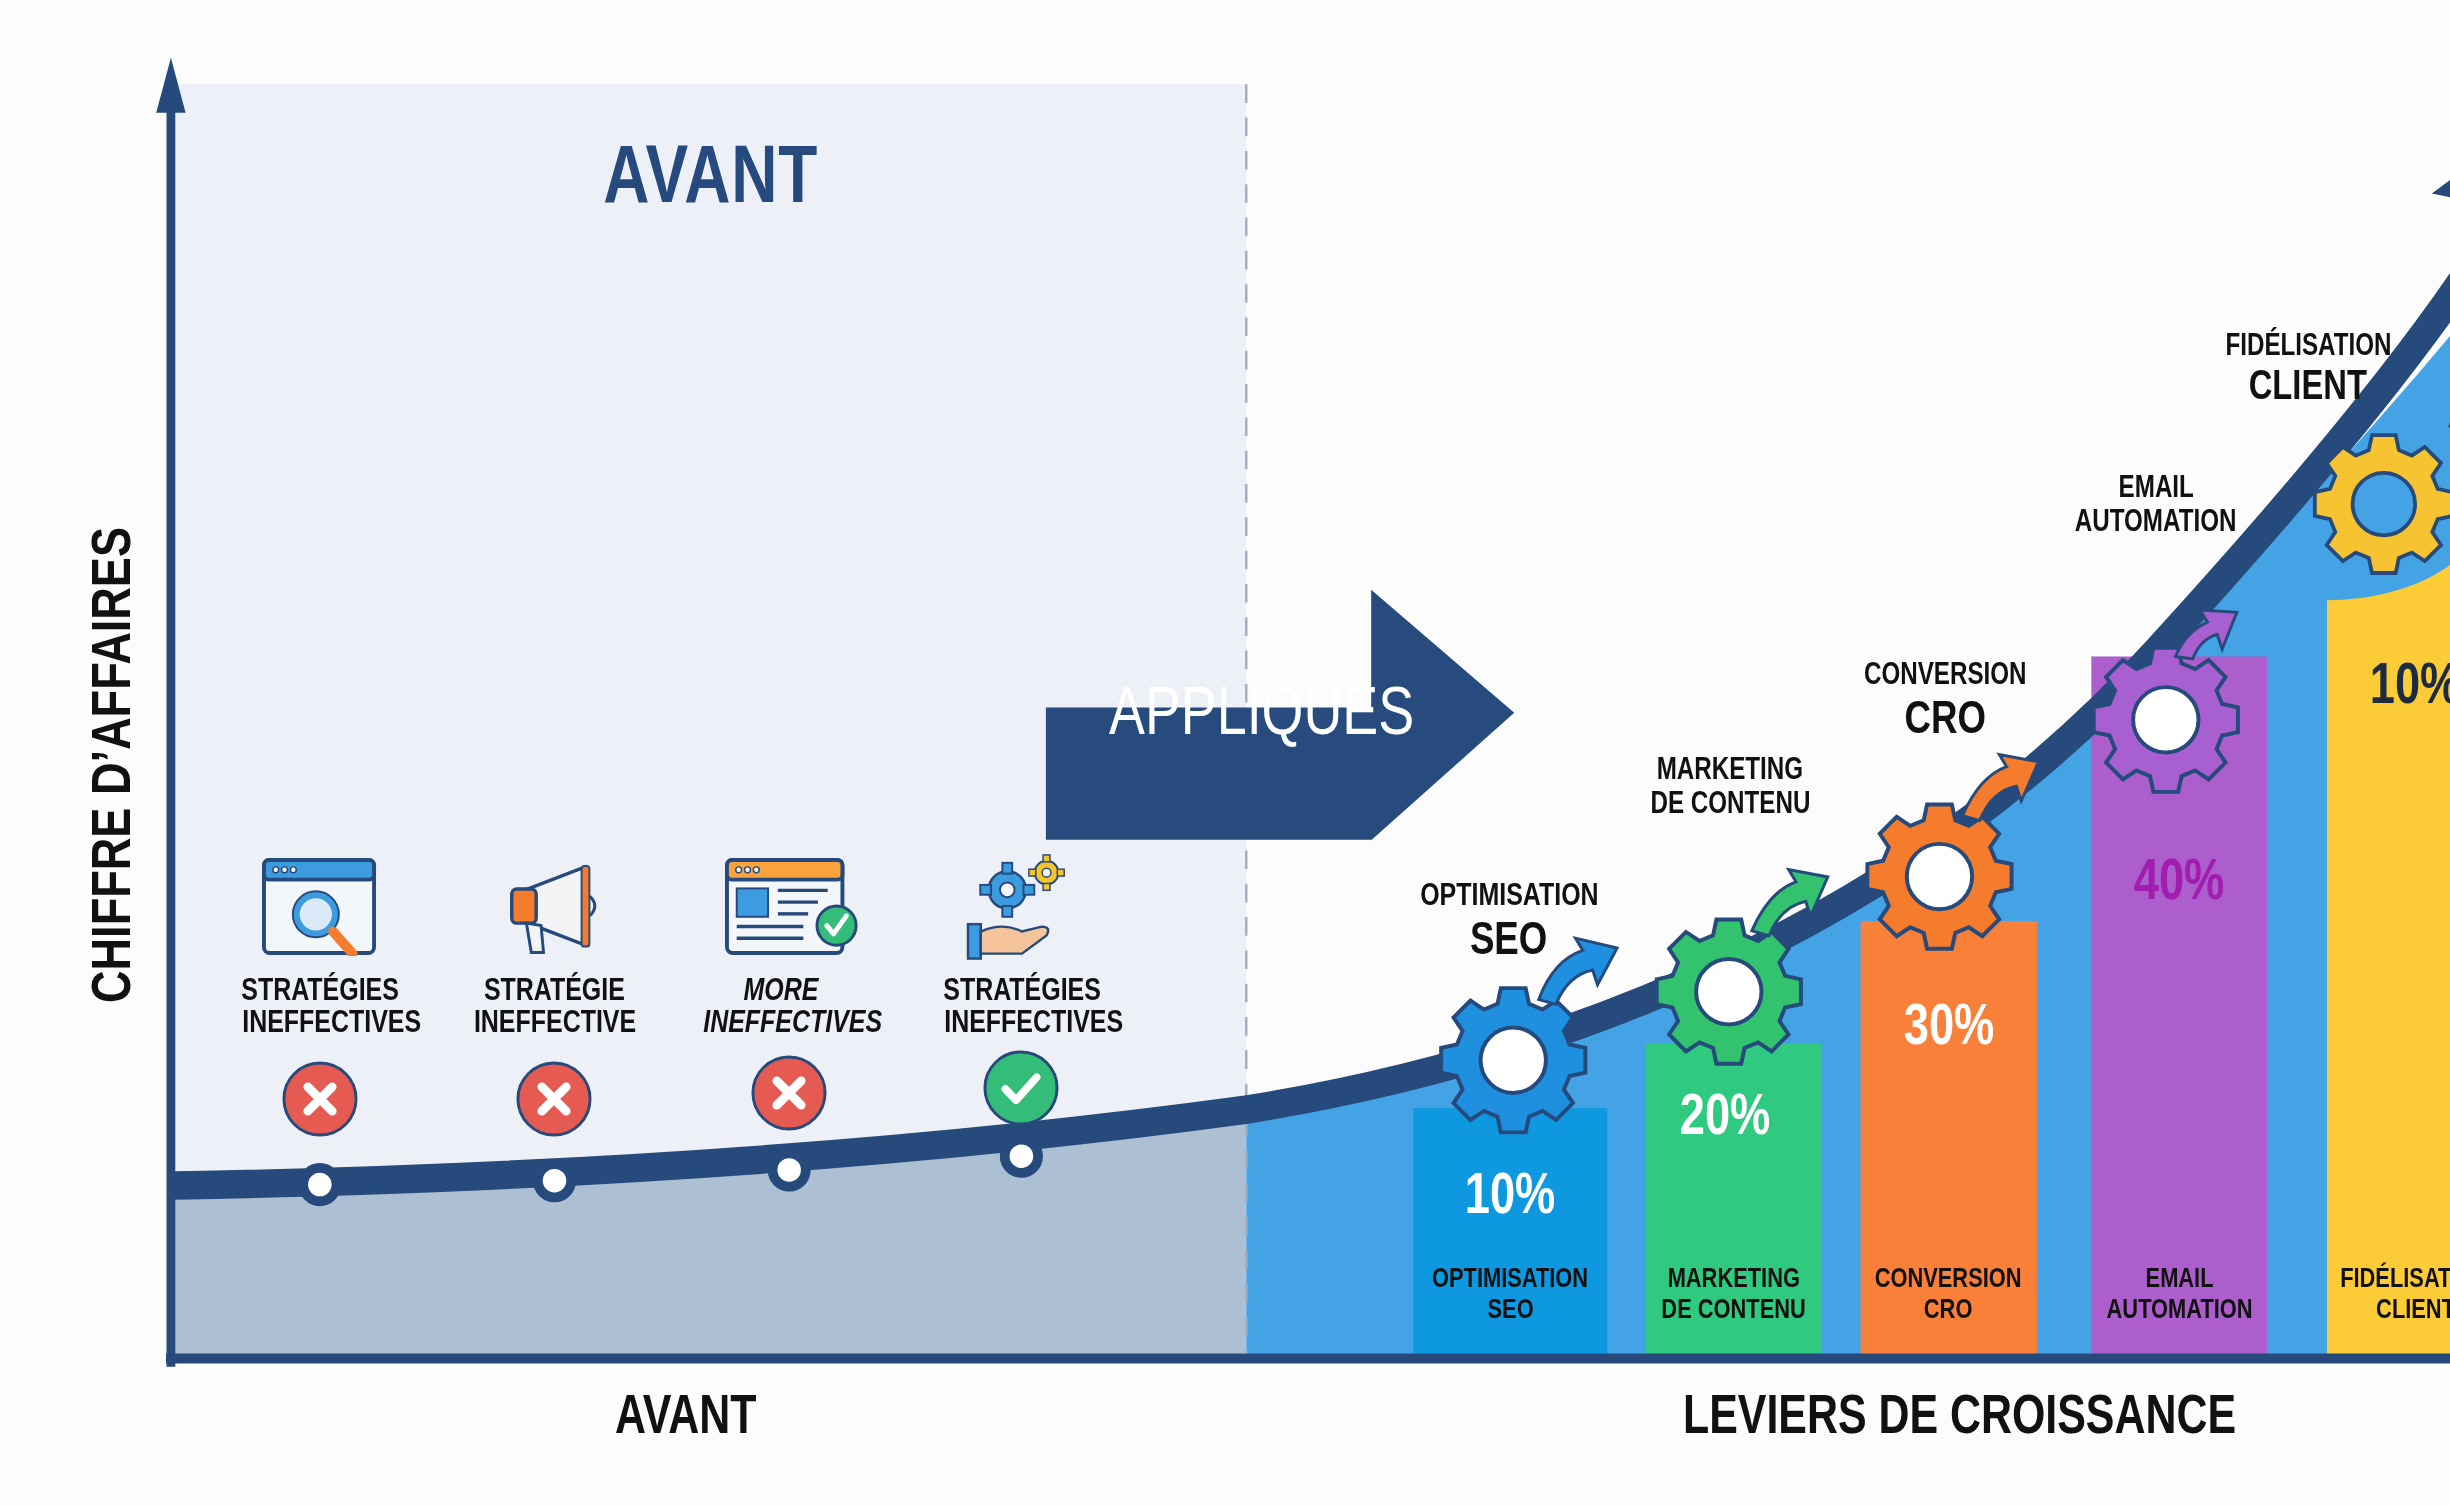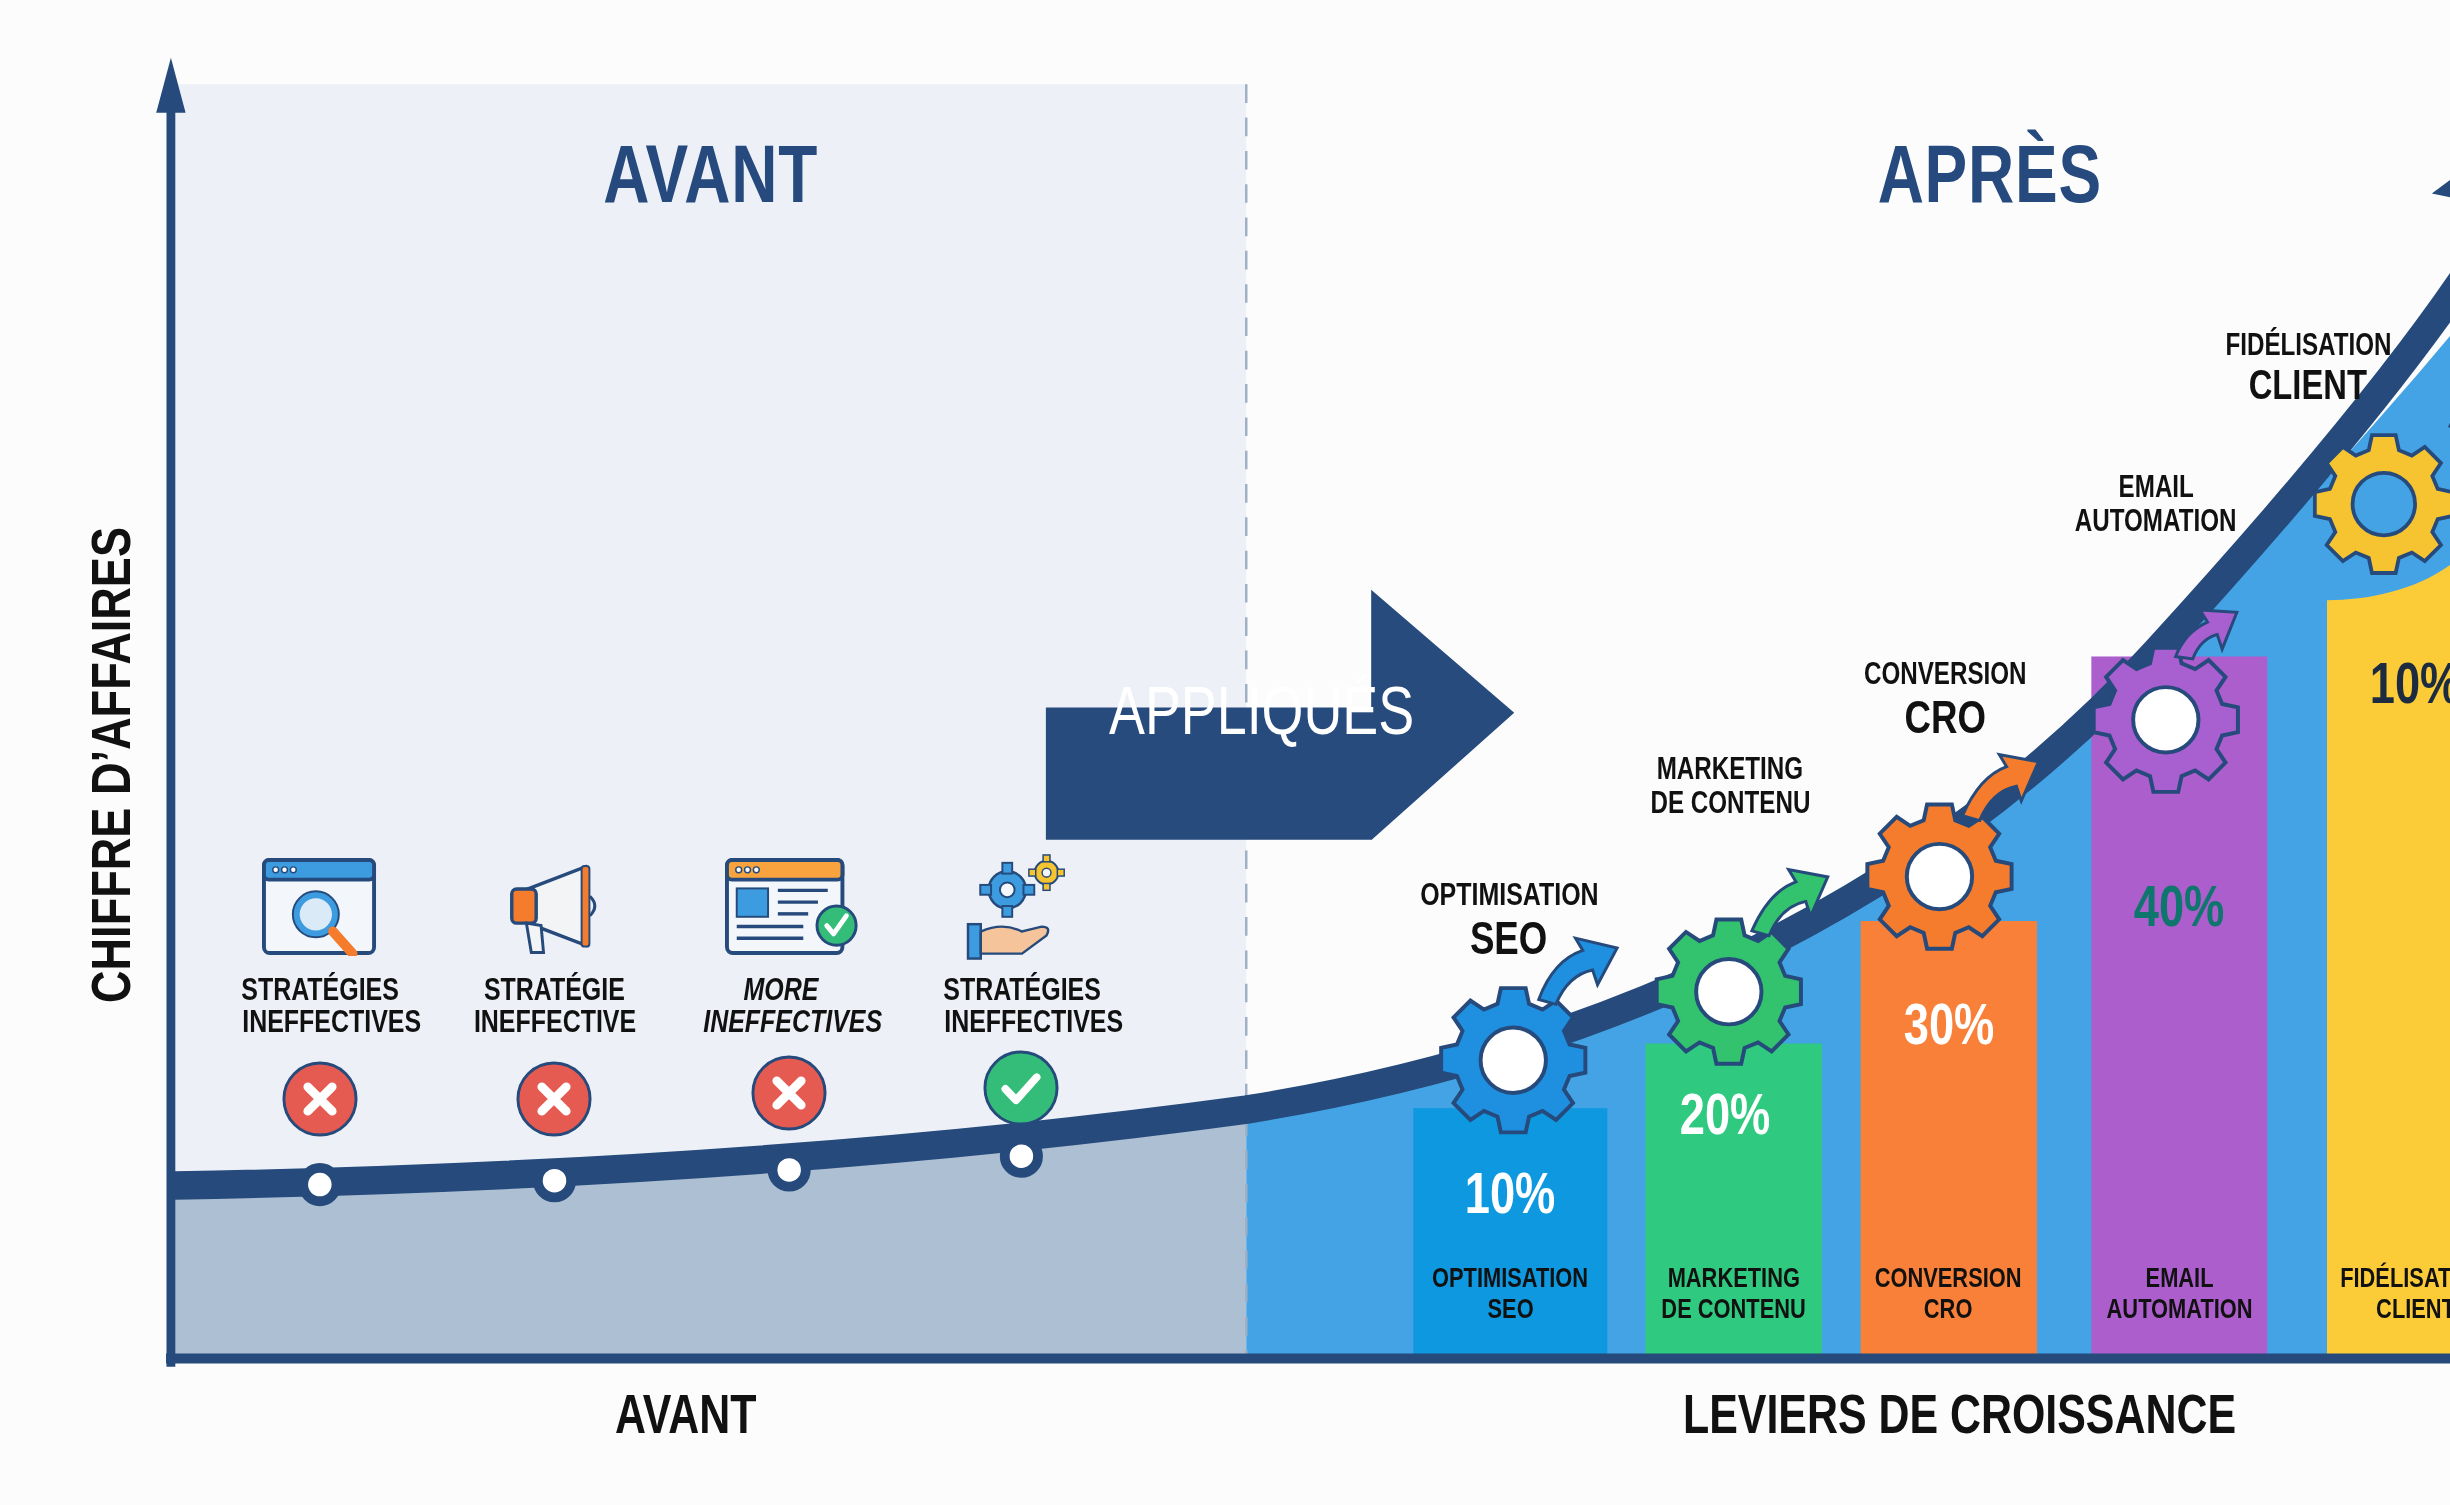--- a/index.html
+++ b/index.html
@@ -50,21 +50,20 @@
     <line x1="348" y1="2790" x2="348" y2="200" stroke="#254a7b" stroke-width="18"></line>
     <path d="M348 118 L318 230 L378 230 Z" fill="#254a7b"></path>
 
     <line x1="338" y1="2773" x2="5380" y2="2773" stroke="#254a7b" stroke-width="20"></line>
     <path d="M5452 2773 L5360 2732 L5360 2814 Z" fill="#254a7b"></path>
 
     <path d="M2134 1444 L2798 1444 L2798 1204 L3090 1455 L2798 1715 L2798 1495 L2798 1714 L2134 1714 Z" fill="#264b7c"></path>
   </svg>
 
   <div class="abs title" style="left:490px;top:127px;width:441px;"><span class="cond">AVANT</span></div>
-  <div class="abs title" style="left:1769px;top:127px;width:441px;"><span class="cond">APRÈS</span></div>
 
   <div class="abs appl" style="left:1046px;top:671px;width:431px;"><span class="cond">APPLIQUÉS</span></div>
 
   <div class="abs ylabel" style="left:111px;top:765px;transform:translate(-50%,-50%) rotate(-90deg) scaleX(0.82);">CHIFFRE D’AFFAIRES</div>
 
   <div class="abs xlabel" style="left:490px;top:1382px;width:392px;"><span class="cond">AVANT</span></div>
   <div class="abs xlabel" style="left:1568px;top:1382px;width:784px;"><span class="cond">LEVIERS DE CROISSANCE</span></div>
 
   <div class="abs" style="left:262px;top:858px;width:115px;height:98px;">
     <svg width="115" height="98" viewBox="0 0 235 200">
@@ -231,21 +230,21 @@
     <div><span class="cond">AUTOMATION</span></div>
   </div>
   <div class="abs toplabel" style="left:2161px;top:328px;width:294px;">
     <div style="font-size:31px;"><span class="cond">FIDÉLISATION</span></div>
     <div style="font-size:42px;"><span class="cond">CLIENT</span></div>
   </div>
 
   <div class="abs pct" style="left:1413px;top:1159px;width:194px;color:#fff;"><span class="cond">10%</span></div>
   <div class="abs pct" style="left:1645px;top:1080px;width:160px;color:#fff;"><span class="cond">20%</span></div>
   <div class="abs pct" style="left:1861px;top:990px;width:176px;color:#fff;"><span class="cond">30%</span></div>
-  <div class="abs pct" style="left:2091px;top:872px;width:176px;color:#0f766e;"><span class="cond">40%</span></div>
+  <div class="abs pct" style="left:2091px;top:845px;width:176px;color:#a21caf;"><span class="cond">40%</span></div>
   <div class="abs pct" style="left:2327px;top:649px;width:176px;color:#1d2b40;"><span class="cond">10%</span></div>
 
   <div class="abs barlabel" style="left:1389px;top:1262px;width:243px;">
     <div><span class="cond">OPTIMISATION</span></div>
       <div><span class="cond">SEO</span></div>
   </div>
   <div class="abs barlabel" style="left:1611px;top:1262px;width:245px;">
     <div><span class="cond">MARKETING</span></div>
       <div><span class="cond">DE CONTENU</span></div>
   </div>

